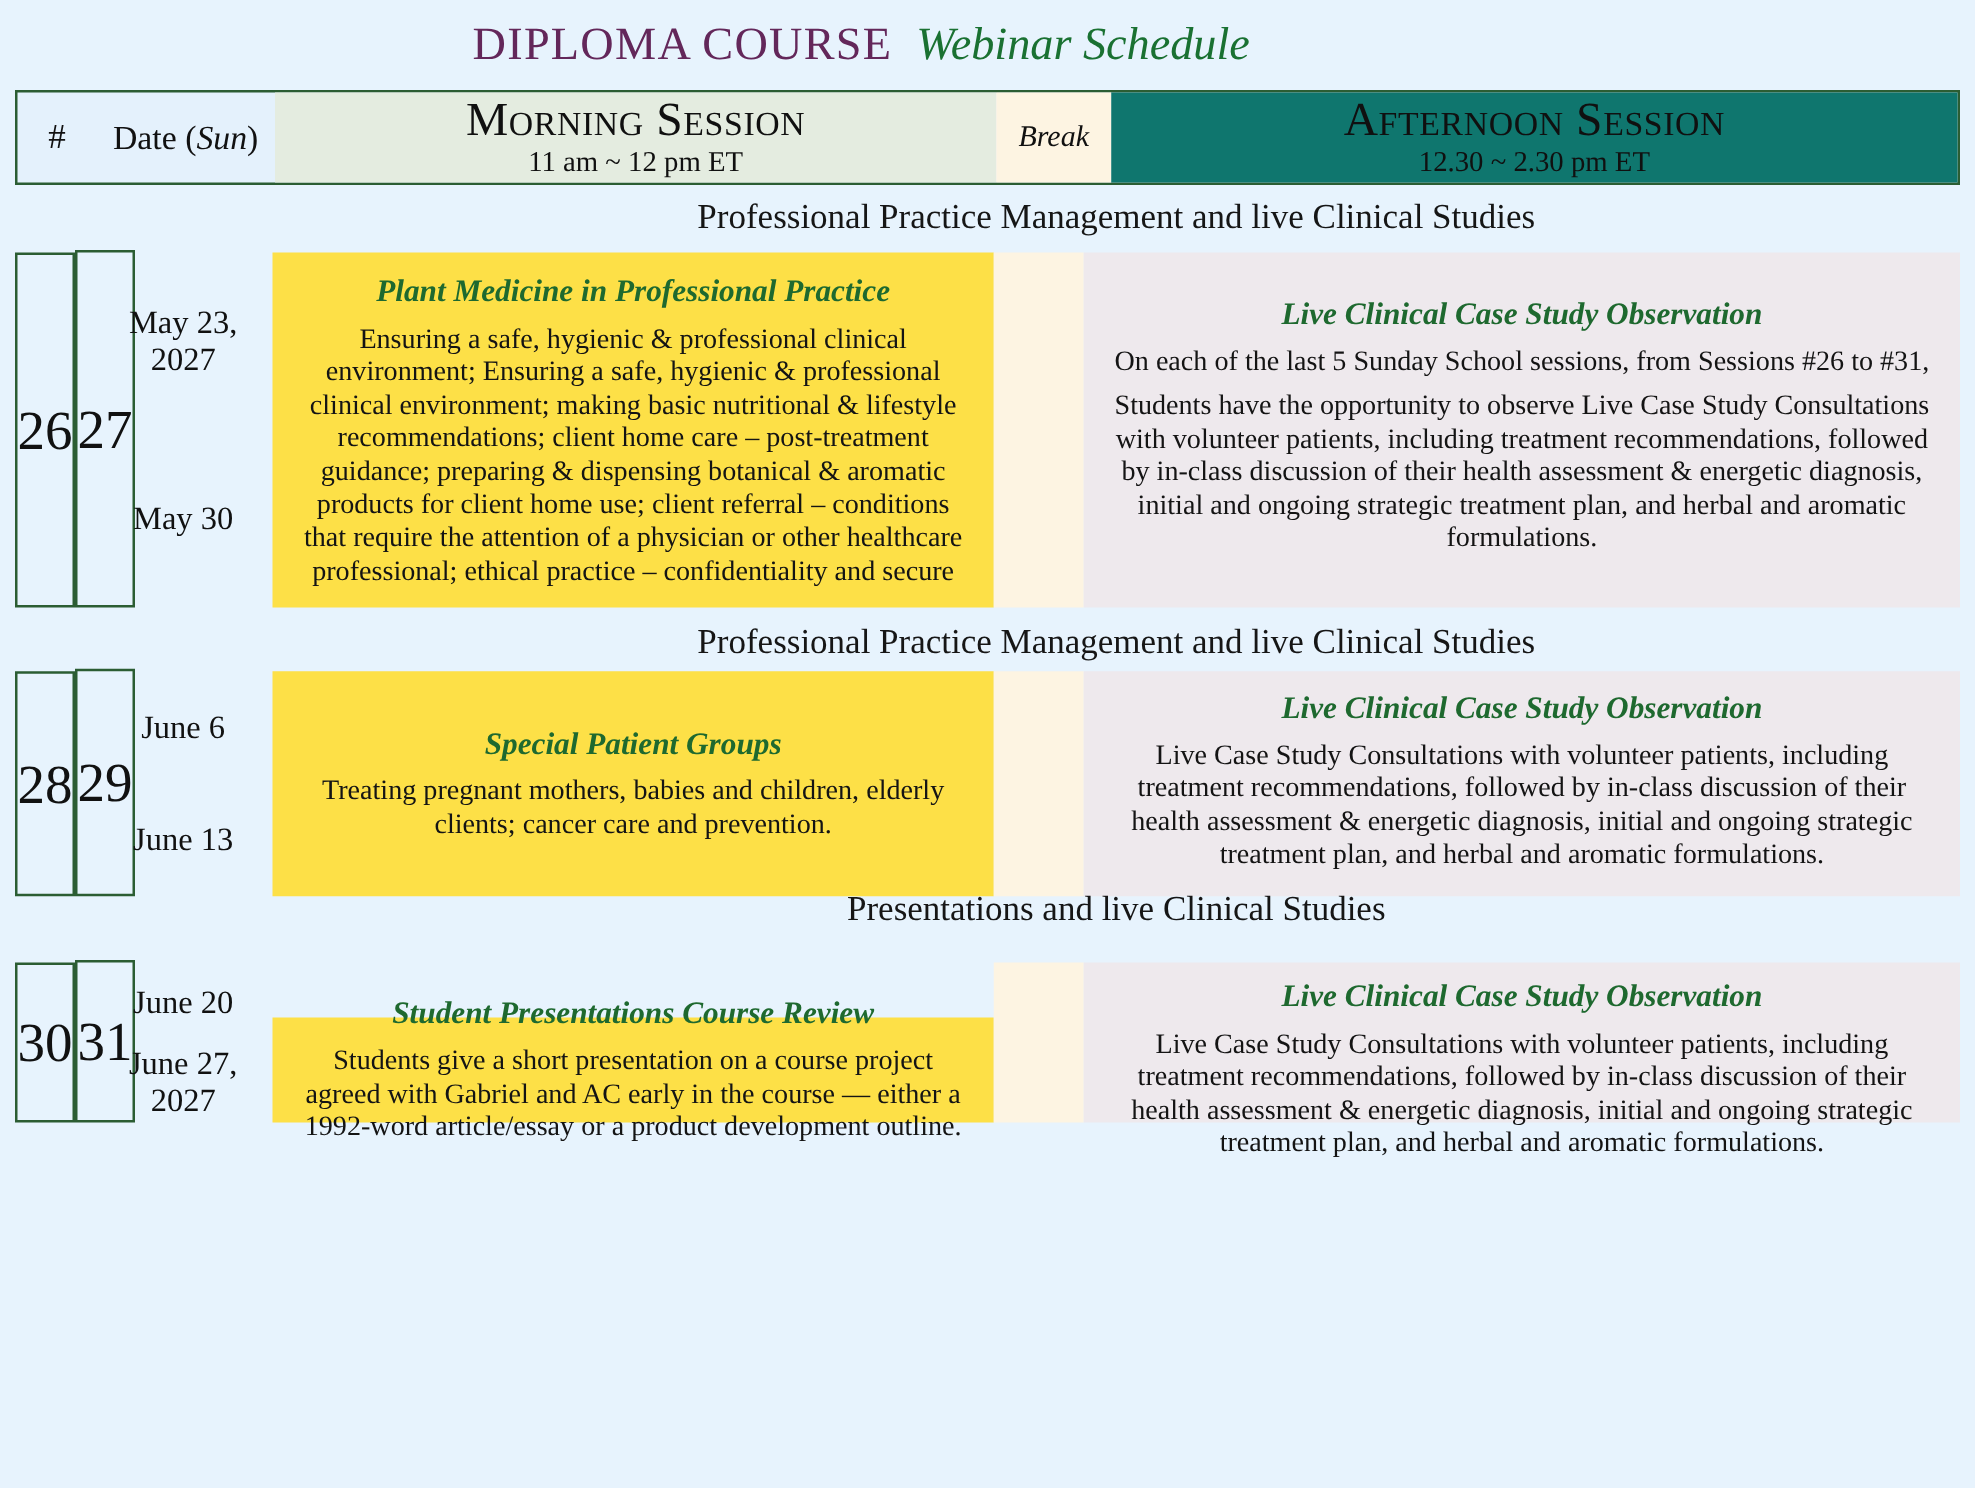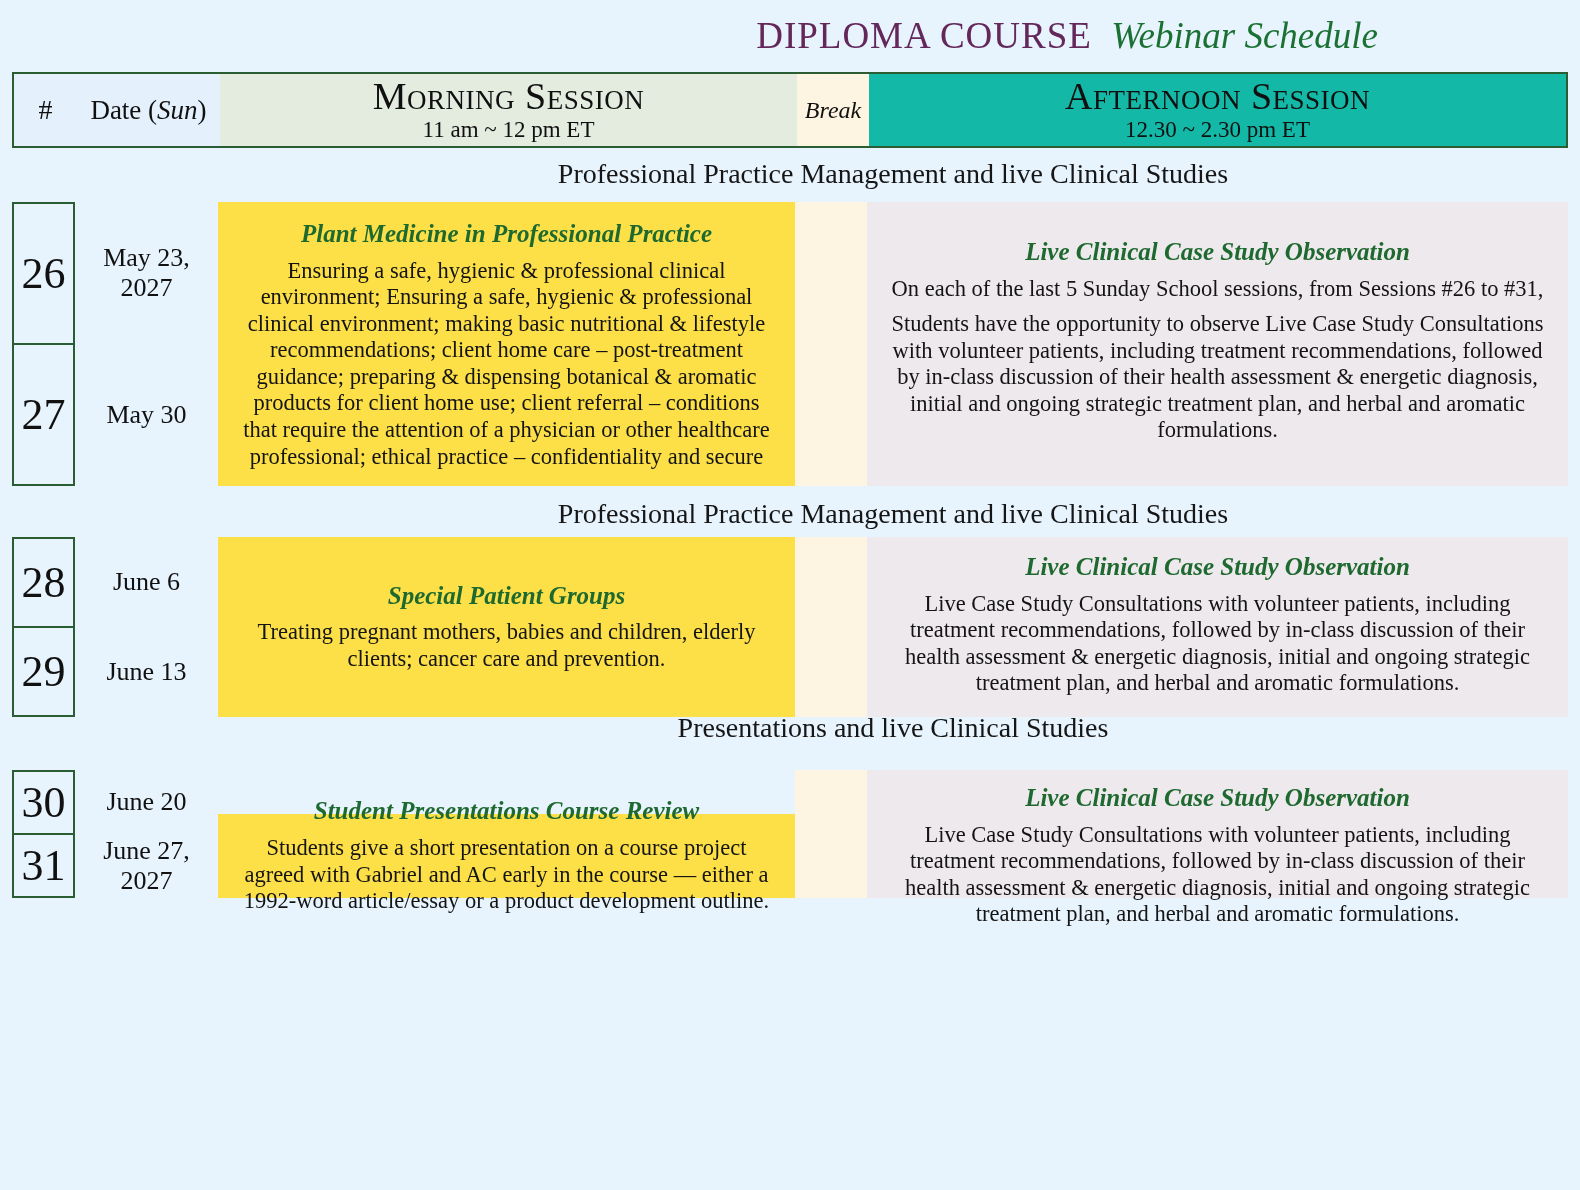--- a/index.html
+++ b/index.html
@@ -9,38 +9,38 @@
   }
   .page{
     position:relative;
     width:1580px;height:1190px;
     background:#e7f3fd;
     overflow:hidden;
   }
   
   .main-title{
     position:absolute;top:16px;left:0;width:1378px;
-    text-align:right;font-size:37px;line-height:1.1;
+    text-align:center;font-size:37px;line-height:1.1;
   }
   .t-course{color:#63275a;letter-spacing:1px;}
   .t-sub{color:#1a7132;font-style:italic;margin-left:10px;}
 
   
   .header-row{
     position:absolute;top:72px;left:12px;width:1556px;height:76px;
     border:2px solid #2b5d33;box-sizing:border-box;
     display:flex;flex-direction:row;
     background:#e4f1fc;
   }
   .h-cell{display:flex;flex-direction:column;align-items:center;justify-content:center;box-sizing:border-box;}
   .h-num{width:63px;font-size:28px;color:#111;}
   .h-date{width:143px;font-size:27px;color:#111;}
   .h-morning{width:577px;background:#e4ece0;}
-  .h-break{width:72px;background:#fdf4e2;font-size:24px;font-style:italic;color:#111;}
-  .h-afternoon{flex:1;background:#14b8a6;}
+  .h-break{width:92px;background:#fdf4e2;font-size:24px;font-style:italic;color:#111;}
+  .h-afternoon{flex:1;background:#0f766e;}
   .h-session-title{
     font-variant:small-caps;font-variant-caps:small-caps;
     font-size:38px;color:#101010;letter-spacing:.5px;line-height:1.05;
   }
   .h-session-time{font-size:23px;color:#101010;line-height:1.1;}
 
   
   .section-title{
     position:absolute;left:218px;width:1350px;
     text-align:center;font-size:28px;color:#161616;
@@ -51,21 +51,21 @@
 
   
   .row{
     position:absolute;left:12px;width:1556px;
     display:flex;flex-direction:row;
   }
   .r1{top:202px;height:284px;}
   .r2{top:537px;height:180px;}
   .r3{top:770px;height:128px;}
 
-  .numcol{width:63px;display:flex;flex-direction:column;}
+  .numcol{width:63px;display:flex;flex-direction:row;}
   .numbox{
     flex:1;border:2px solid #2b5d33;box-sizing:border-box;
     display:flex;align-items:center;justify-content:center;
     font-size:44px;color:#111;
   }
   .numbox + .numbox{margin-top:-2px;}
 
   .datecol{width:143px;display:flex;flex-direction:column;}
   .datecell{
     flex:1;display:flex;align-items:center;justify-content:center;

